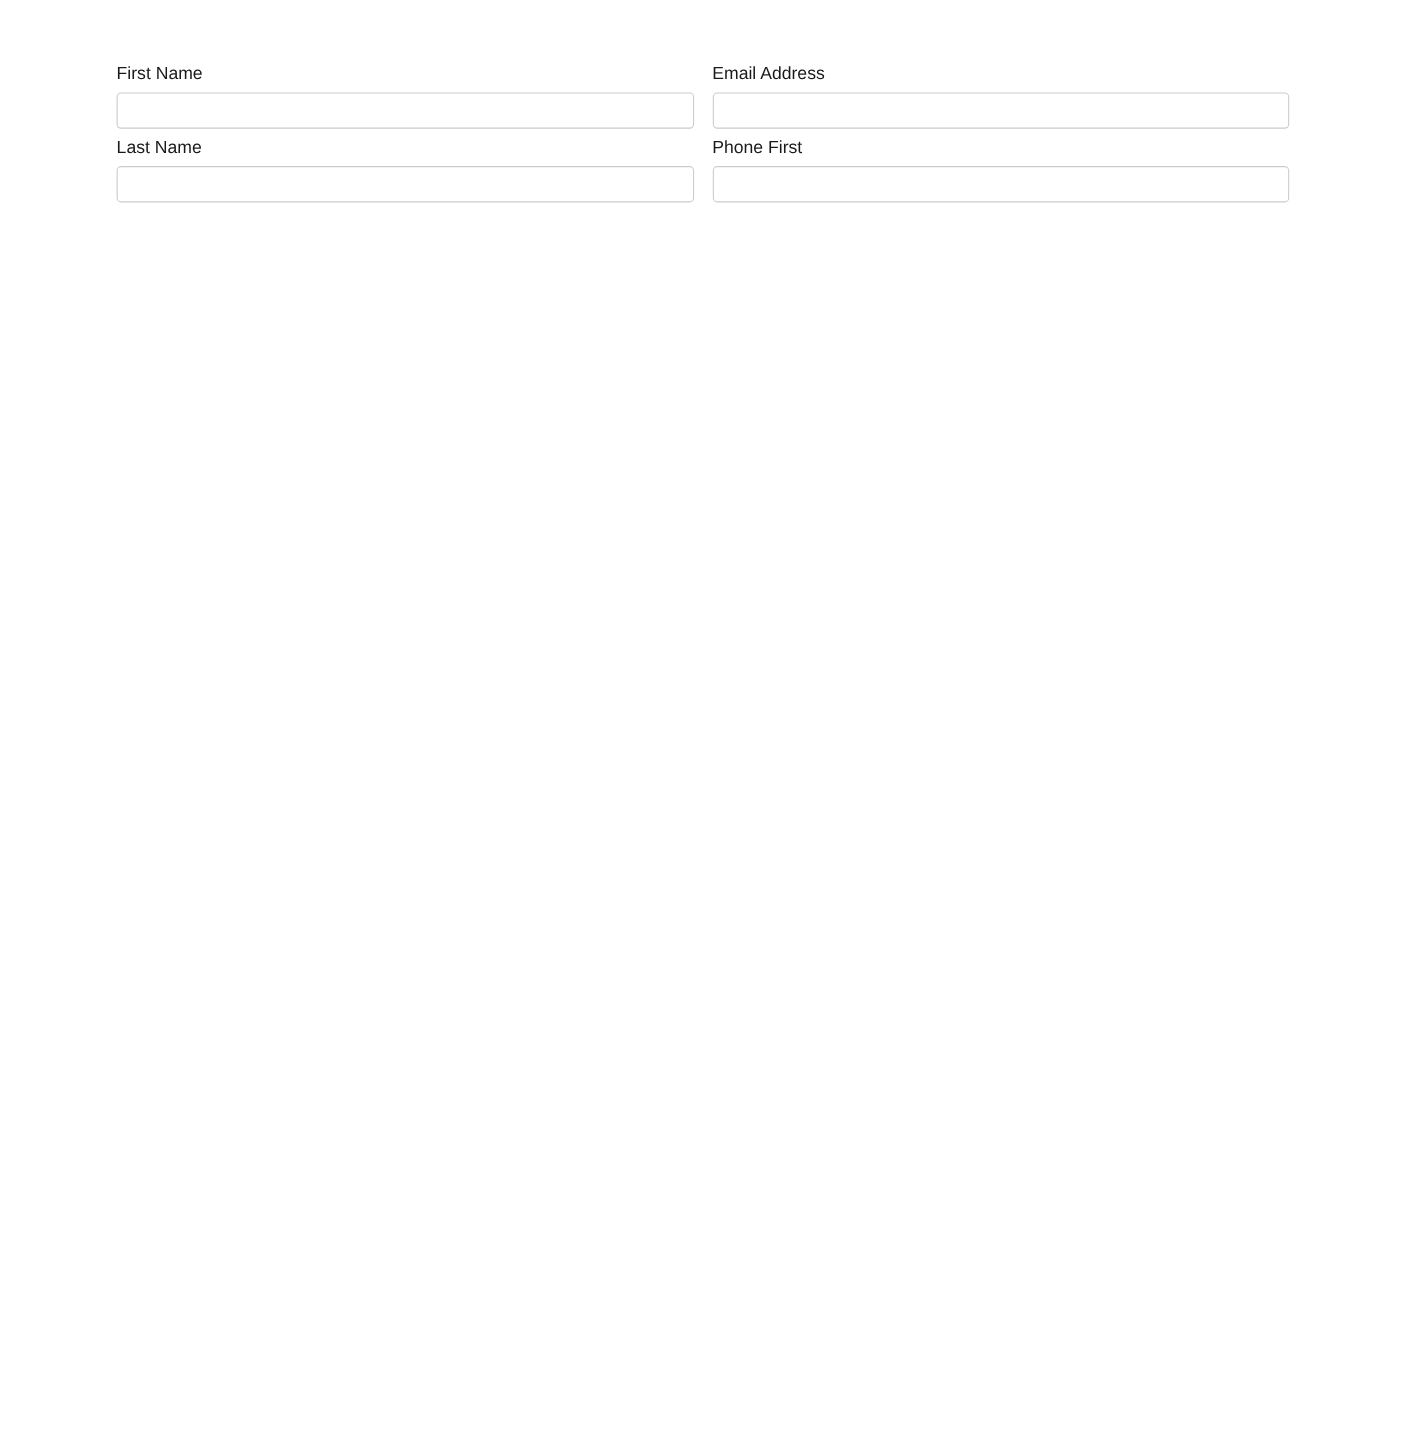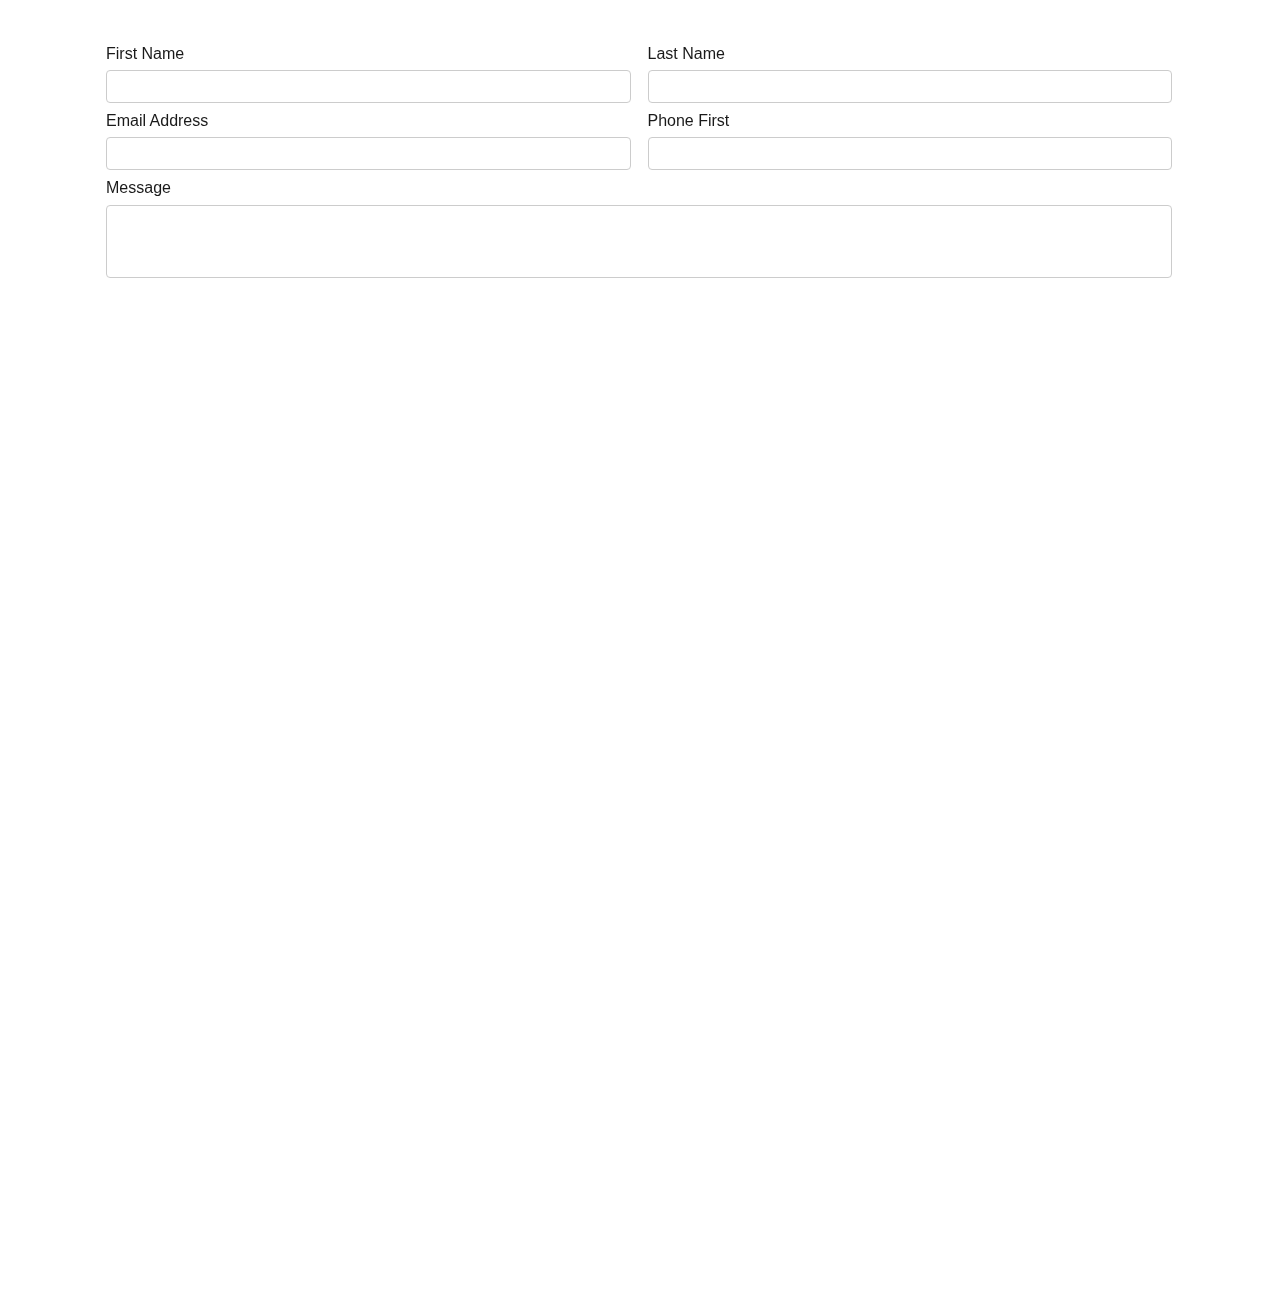--- a/index.html
+++ b/index.html
@@ -6,21 +6,21 @@
 
   html, body {
     width: 1278px;
     height: 1300px;
     background: #ffffff;
     font-family: "Liberation Sans", sans-serif;
   }
 
   .form-container {
     width: 1066px;
-    margin: 0 auto;
+    margin: 14px auto;
     padding-top: 44px;
   }
 
   .grid {
     display: grid;
     grid-template-columns: 1fr 1fr;
     column-gap: 17px;
   }
 
   .field {
@@ -66,34 +66,30 @@
 <div class="form-container">
 
   <div class="grid">
 
     <div class="field">
       <label>First Name</label>
       <input type="text" value="" style="">
     </div>
 
     <div class="field">
-      <label>Last Name</label>
+      <label>Email Address</label>
       <input type="text" value="" style="">
     </div>
 
     <div class="field">
-      <label>Email Address</label>
+      <label>Last Name</label>
       <input type="text" value="" style="">
     </div>
 
     <div class="field">
       <label>Phone First</label>
       <input type="text" value="" style="">
     </div>
 
   </div>
 
-  <div class="field">
-    <label>Message</label>
-    <textarea style=""></textarea>
-  </div>
 
 </div>
 
 </body></html>

